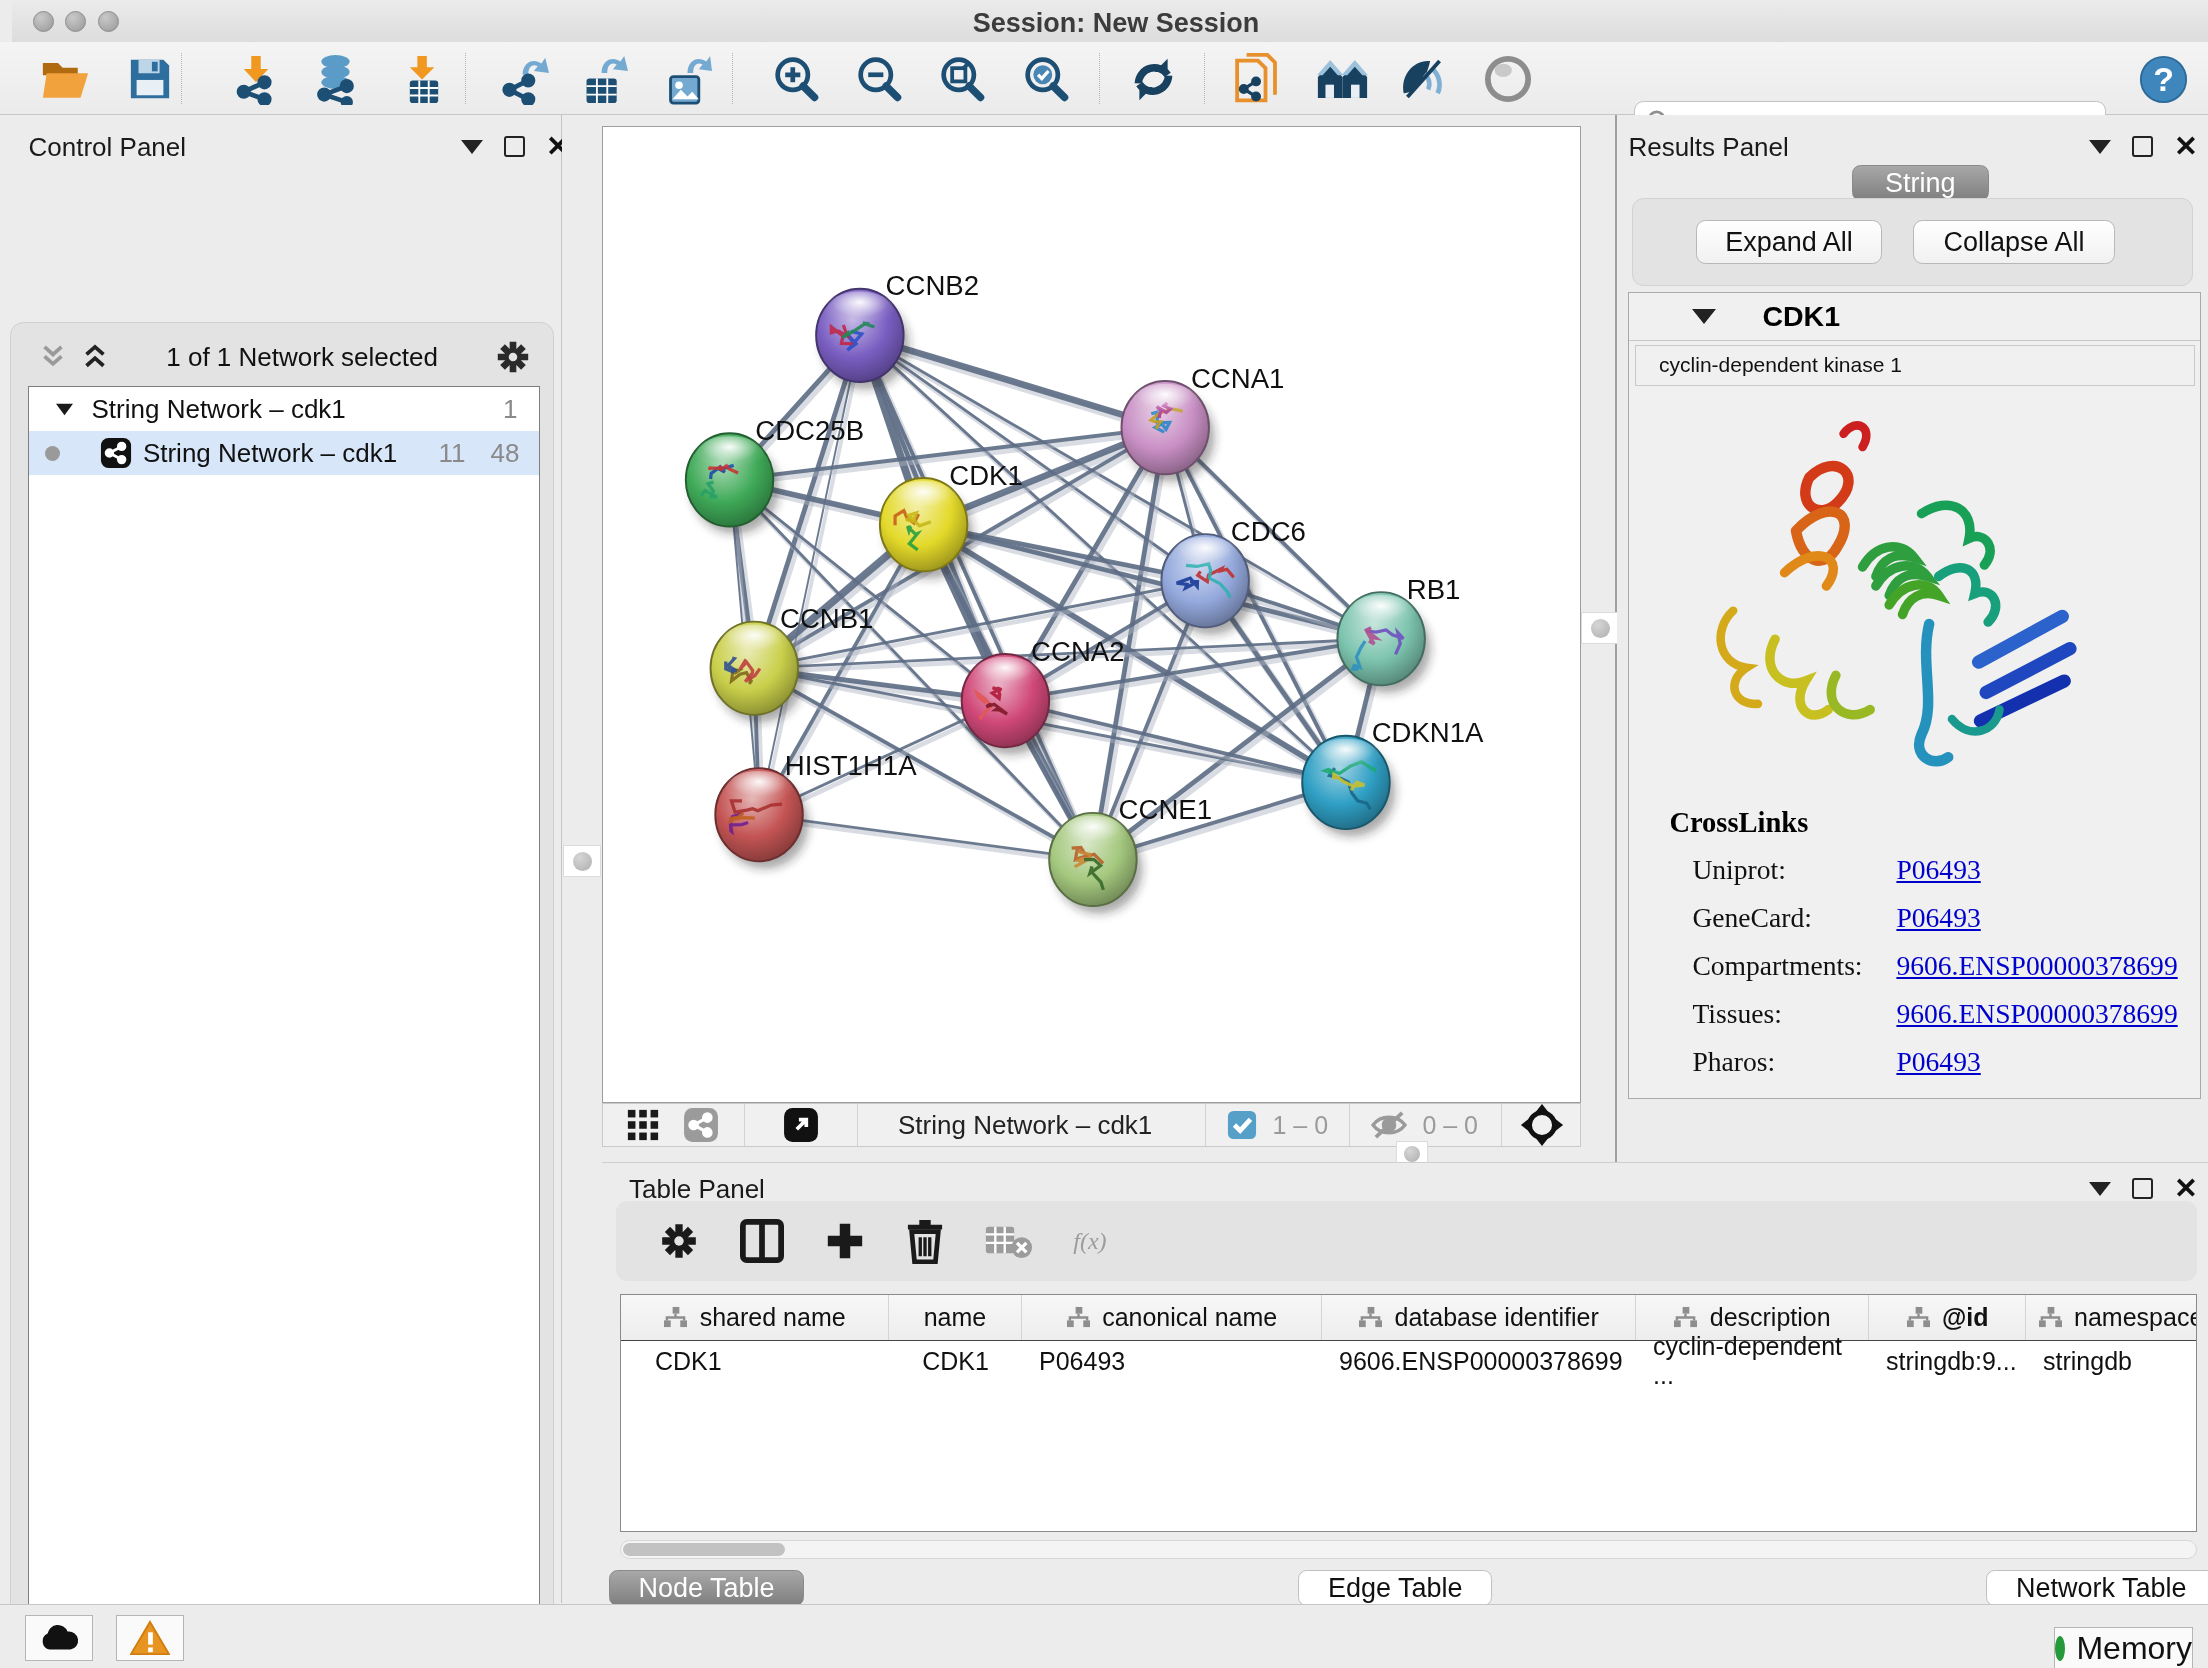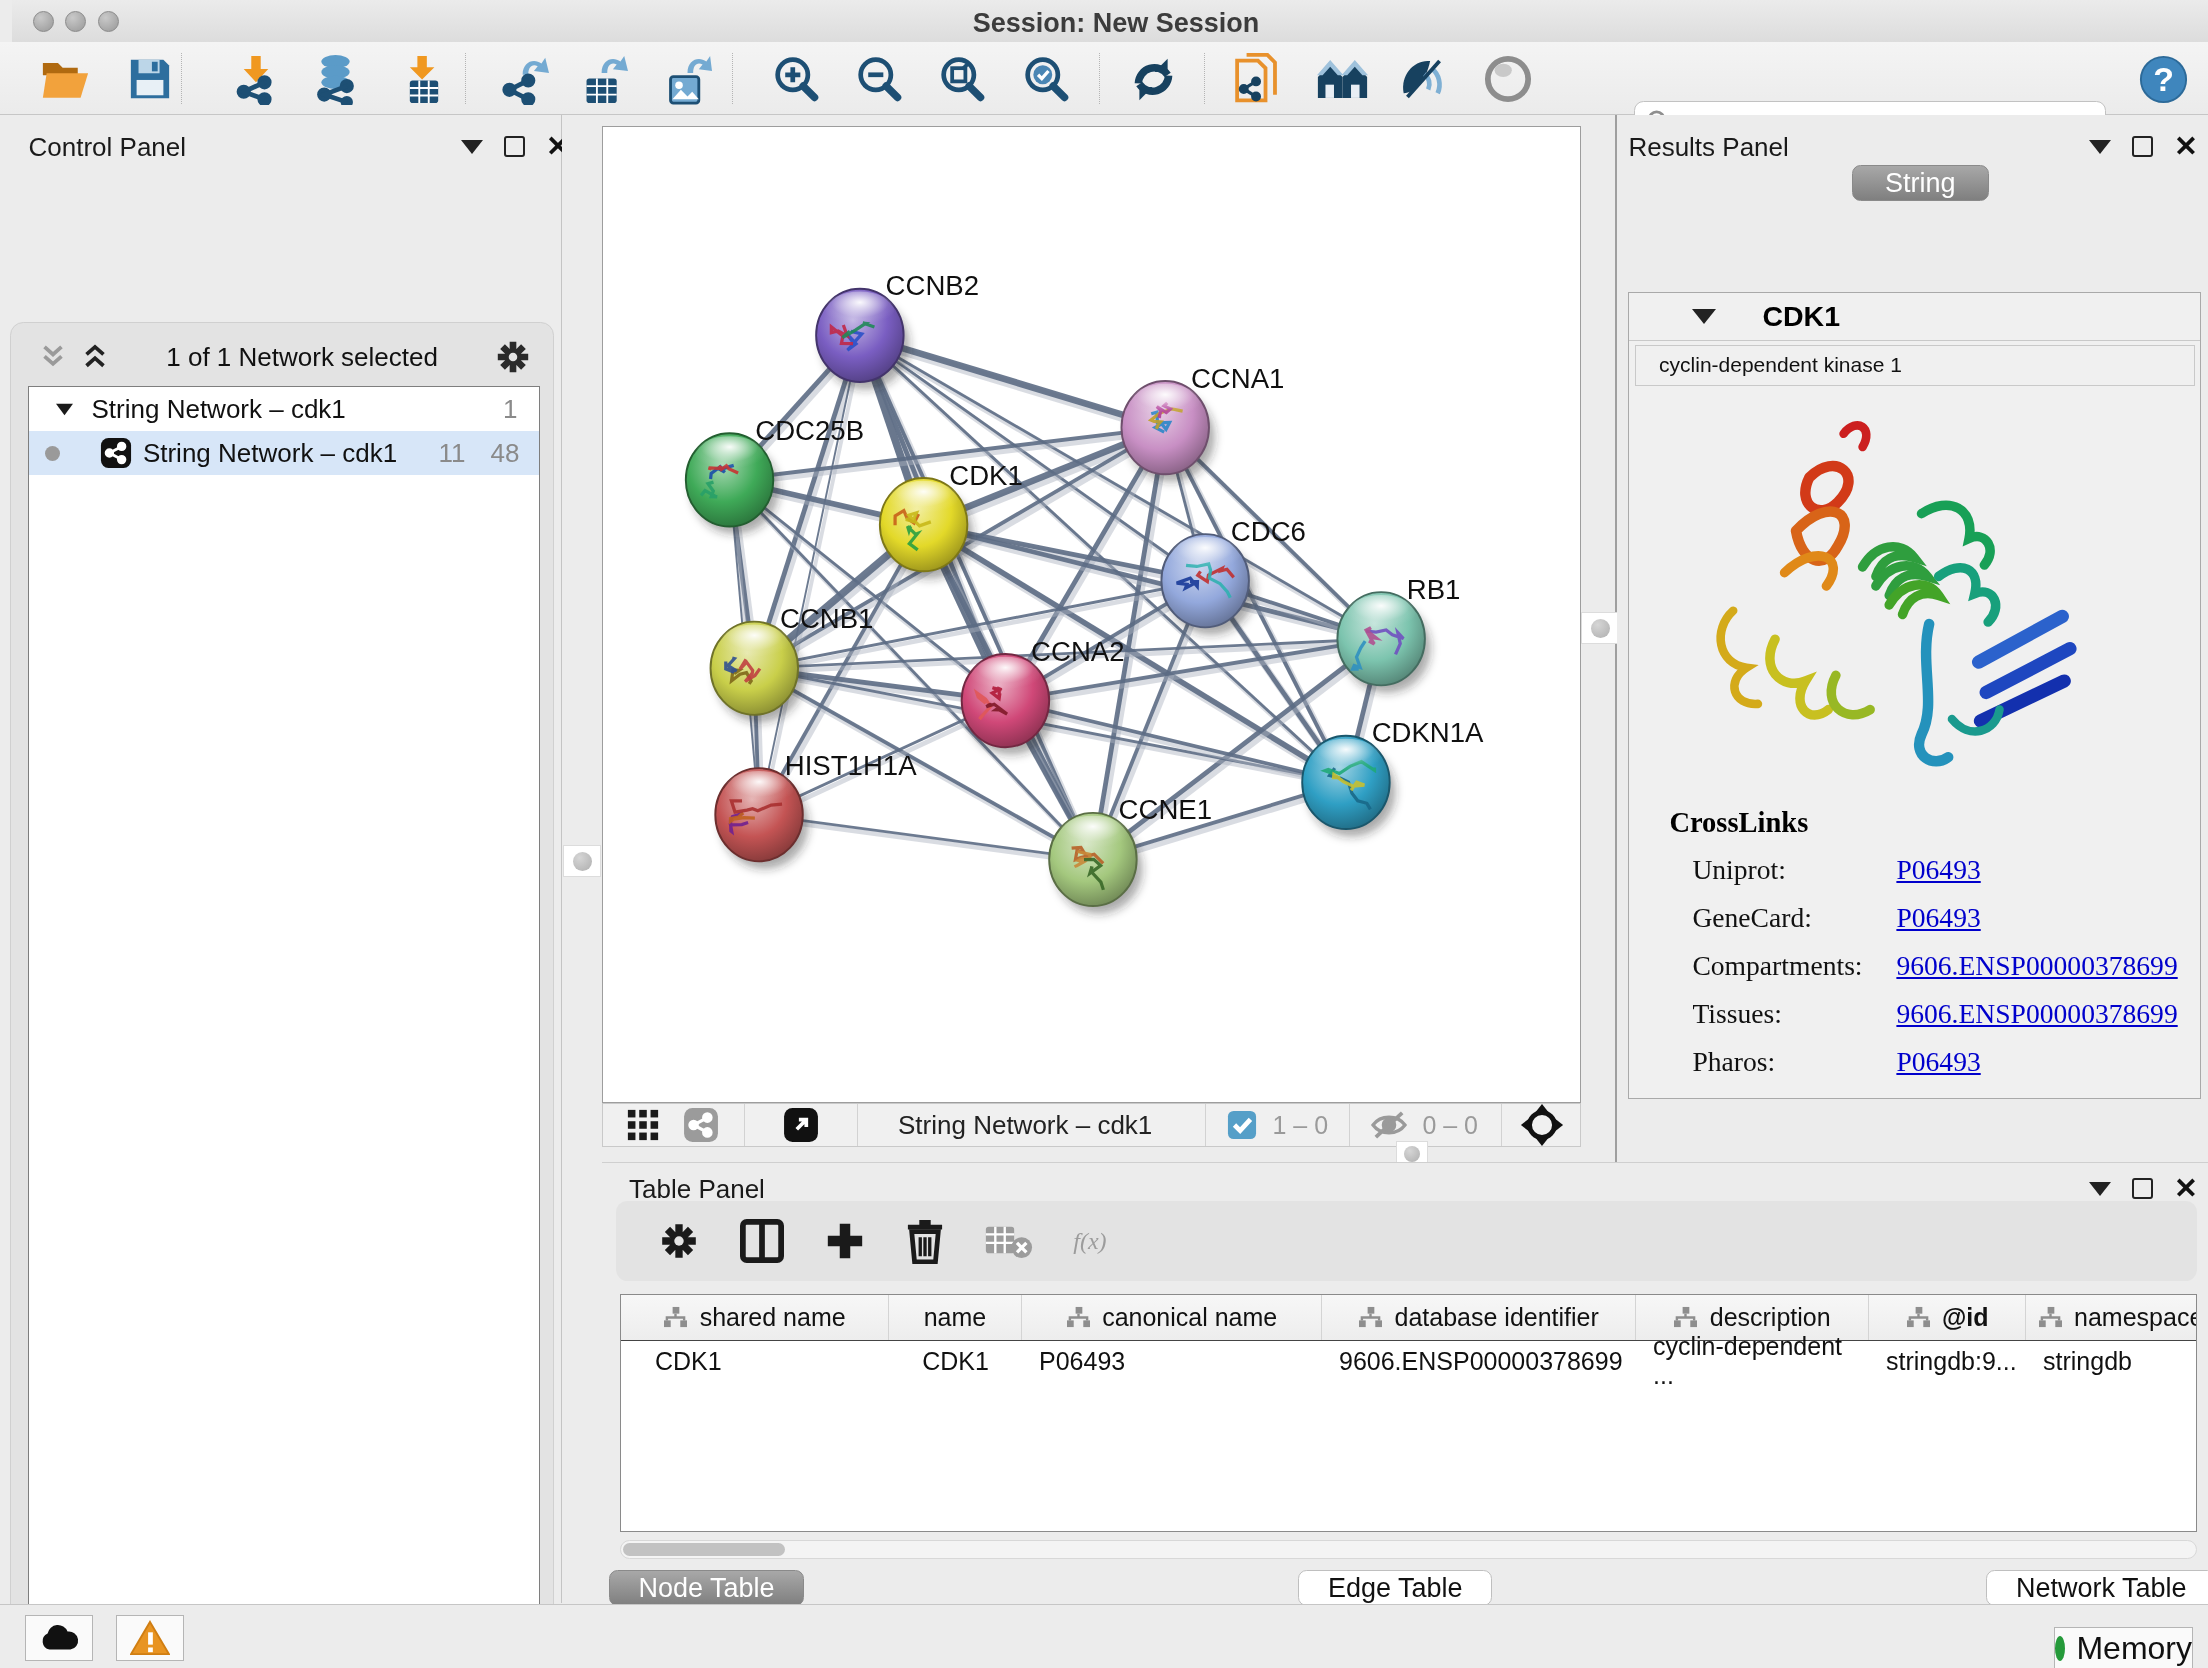--- a/index.html
+++ b/index.html
@@ -685,20 +685,24 @@
       </div>
   </div>
   <div id="results-panel" class="abs">
     <div class="abs panel-title" style="left:11.4px; top:17px;">Results Panel</div>
     <div class="pctl abs" style="left:472px; top:21px;">
       <div class="tri-down"></div>
       <div class="float-box"></div>
       <div class="close-x">✕</div>
     </div>
     <div class="tab sel abs" style="left:236px; top:50px; padding:0 32px;">String</div>
+    <div id="res-btnbox" class="abs">
+      <div class="pushbtn abs" style="left:63px; top:21px; width:186px;">Expand All</div>
+      <div class="pushbtn abs" style="left:280px; top:21px; width:202px;">Collapse All</div>
+    </div>
     <div id="res-content" class="abs">
       <div id="cdk1-hdr">
         <div class="tri-down" style="margin-left:63px; border-left-width:12.4px; border-right-width:12.4px; border-top-width:15px;"></div>
         <span style="margin-left:46px; font-size:28.5px; font-weight:bold;">CDK1</span>
       </div>
       <div id="cdk1-desc">cyclin-dependent kinase 1</div>
       <svg width="418" height="409" viewBox="0 0 420 430" style="margin-left:55px">
         <g fill="none" stroke-linecap="round">
           <path d="M158 46 C172 28 190 40 178 60" stroke="#cc1f1f" stroke-width="9"></path>
           <path d="M122 92 C150 64 180 90 152 118 C132 138 108 120 122 92" stroke="#d23a18" stroke-width="11"></path>

